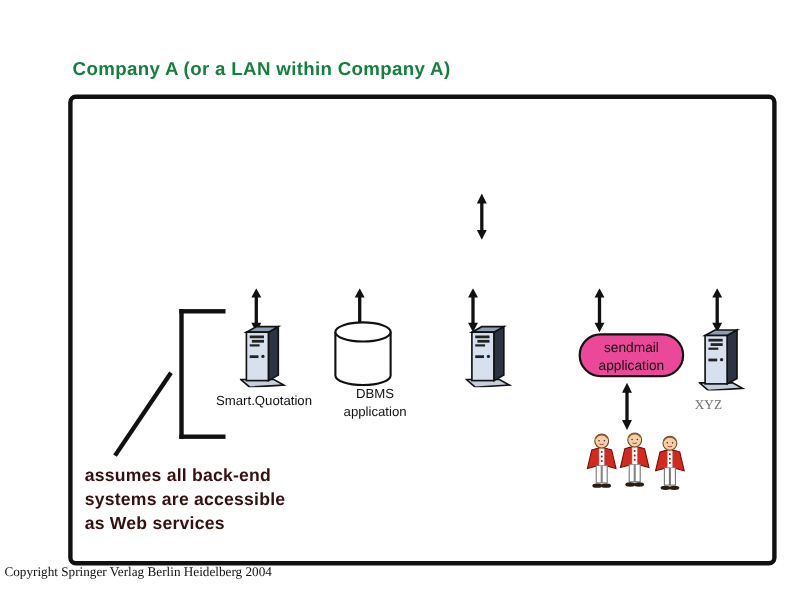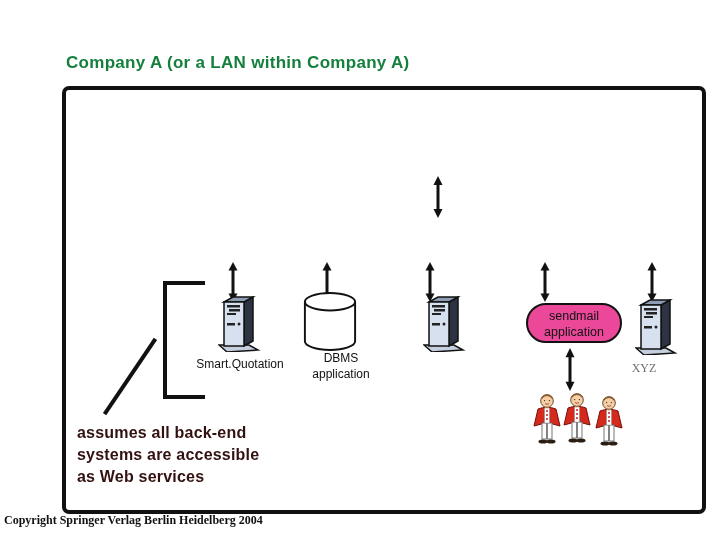--- a/index.html
+++ b/index.html
@@ -54,21 +54,21 @@
     transform:rotate(34deg);
   }
 
   .note{
     left:77px;top:422px;font-size:16px;font-weight:bold;color:#331111;
     line-height:22px;letter-spacing:.2px;
   }
 
   .copyright{
     left:4px;top:513px;font-family:"Liberation Serif","DejaVu Serif",serif;
-    font-weight:bold;font-size:12px;color:#111;white-space:nowrap;
+    font-weight:normal;font-size:12px;color:#111;white-space:nowrap;
   }
 
   .icon{display:block;}
 </style>
 </head>
 <body>
 
 <div id="slide">
 
   <div class="abs title">Company A (or a LAN within Company A)</div>

